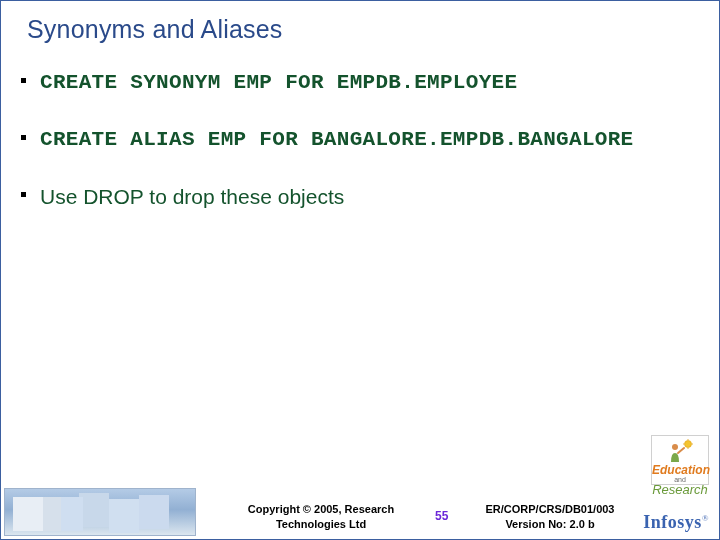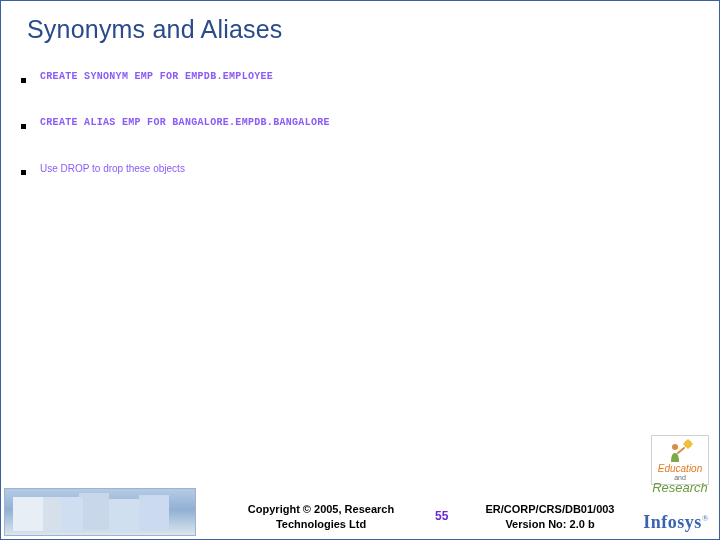--- a/index.html
+++ b/index.html
@@ -31,22 +31,22 @@
   .content {
     position: absolute;
     left: 20px;
     top: 70px;
     right: 30px;
   }
   .bullet-row {
     display: flex;
     align-items: flex-start;
     margin-bottom: 34px;
-    font-size: 10px;
-    color: #8b5cf6;
+    font-size: 21px;
+    color: #14532d;
   }
   .bullet {
     width: 5px;
     height: 5px;
     background: #000;
     border-radius: 0;
     margin-top: 7px;
     margin-right: 14px;
     flex: 0 0 auto;
   }
@@ -137,21 +137,21 @@
     text-align: center;
     font-size: 7px;
     line-height: 1.0;
     color: #6b6b6b;
     box-sizing: border-box;
   }
   .edu-badge svg {
     display: block;
     margin: 3px auto 1px auto;
   }
-  .edu-badge .line1 { color: #e07b1f; font-weight: normal; font-style: italic; font-size: 10px; }
+  .edu-badge .line1 { color: #e07b1f; font-weight: bold; font-style: italic; font-size: 12px; }
   .edu-badge .line2 { color: #6a9a3a; font-weight: normal; font-style: italic; font-size: 13px; }
 </style>
 </head>
 <body>
 
 <div class="slide">
 
   <div class="title">Synonyms and Aliases</div>
 
   <div class="content">

